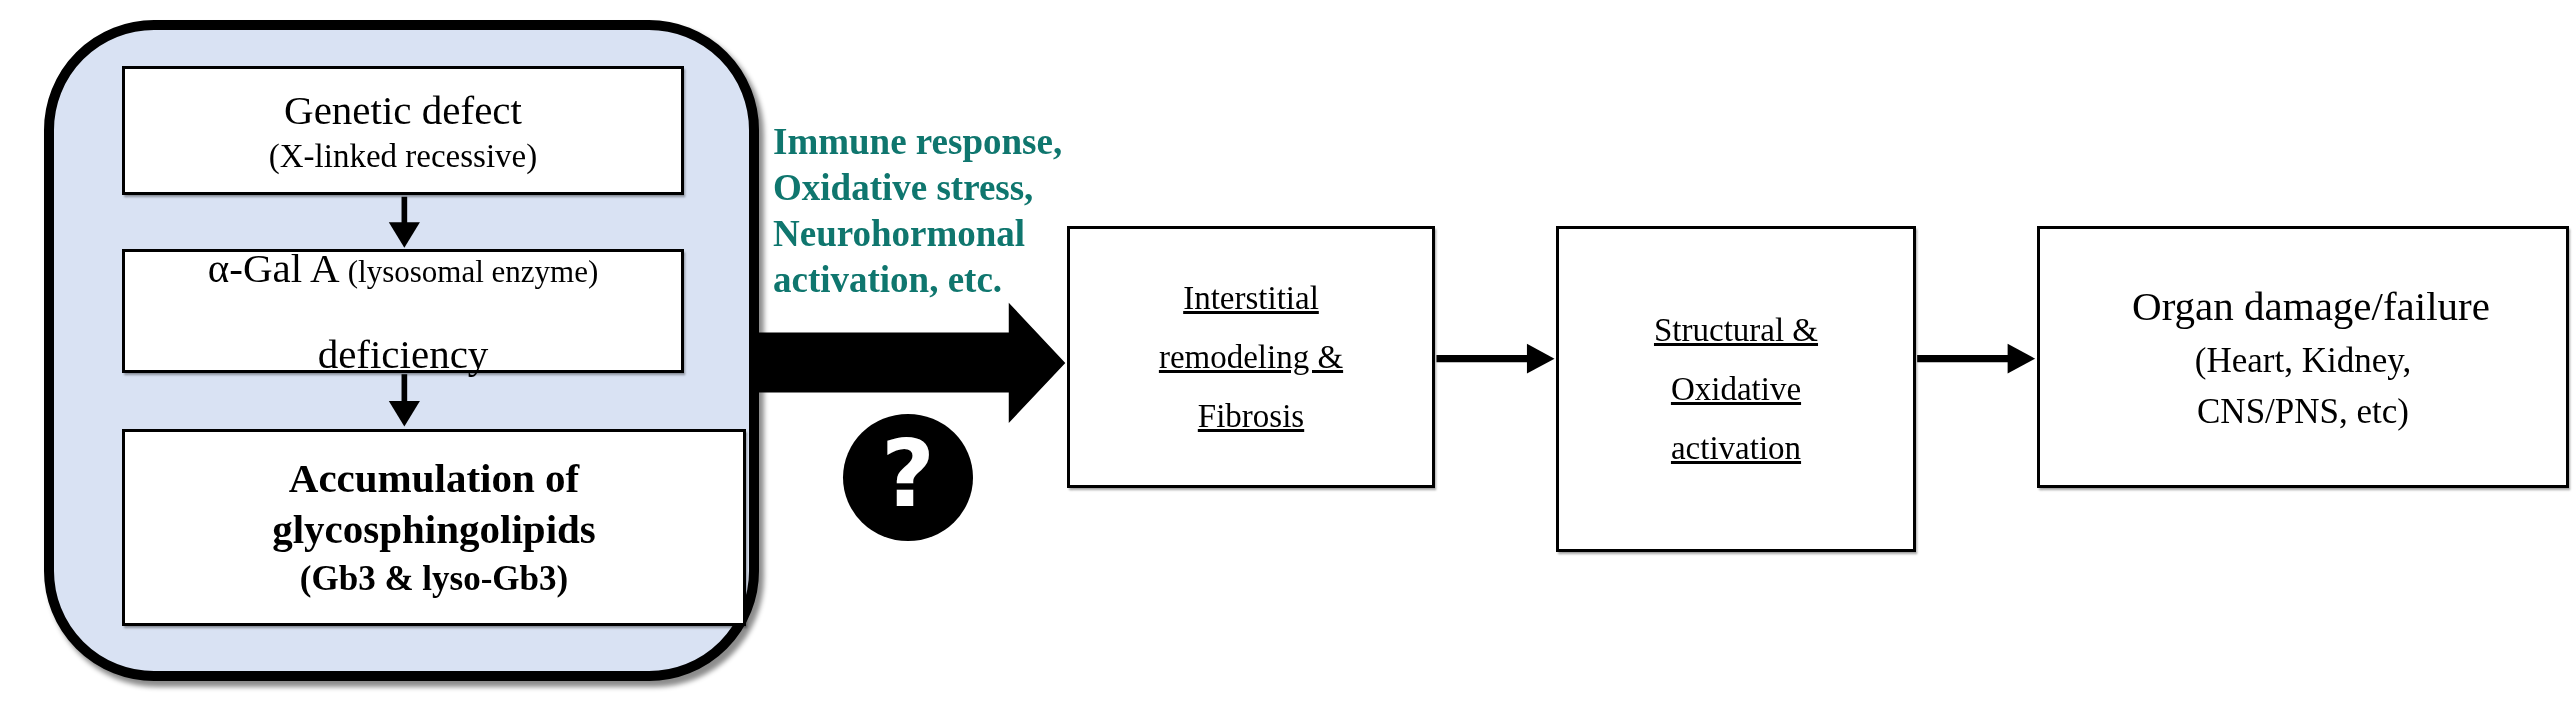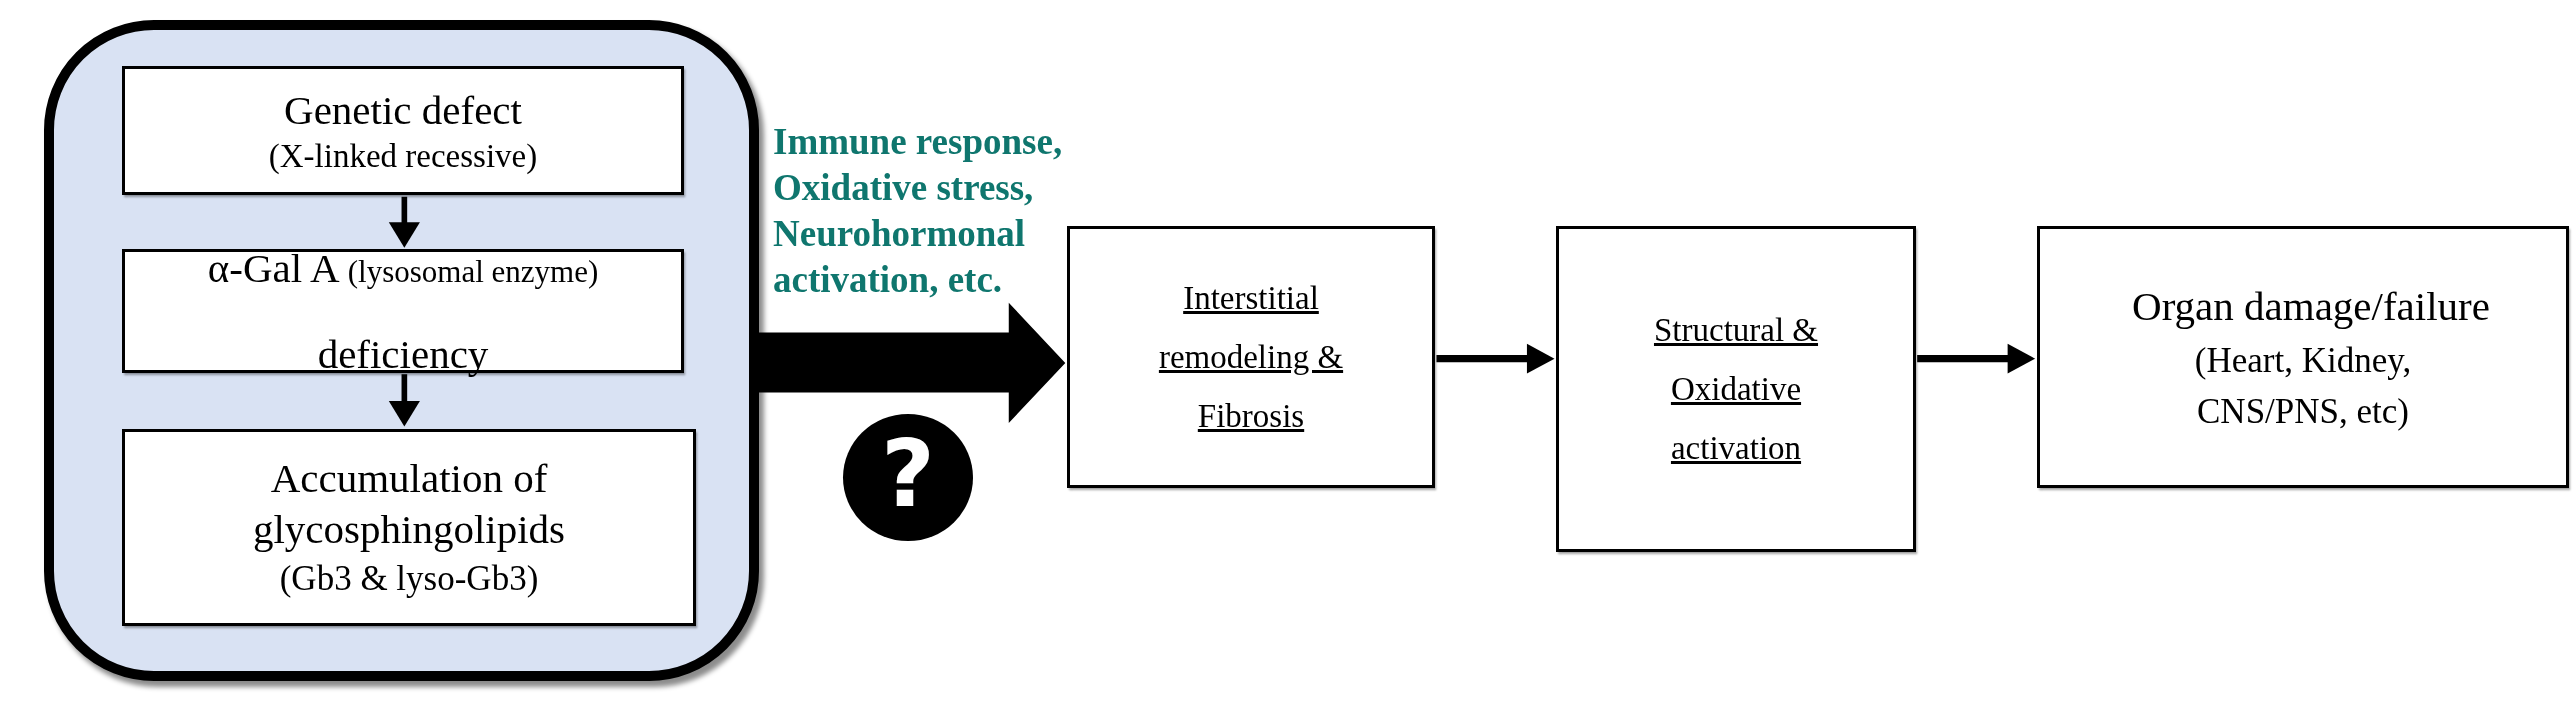--- a/index.html
+++ b/index.html
@@ -23,21 +23,21 @@
   }
   .node{
     position:absolute;box-sizing:border-box;
     background:#FFFFFF;border:3.5px solid #000000;
     box-shadow:2.1px 2.8px 2.1px rgba(0,0,0,0.35);
     display:flex;flex-direction:column;justify-content:center;align-items:center;
     text-align:center;
   }
   .box-a{left:122px;top:66px;width:562px;height:129px;}
   .box-b{left:122px;top:249px;width:562px;height:124px;gap:32px;}
-  .box-c{left:122px;top:429px;width:574px;height:197px;}
+  .box-c{left:122px;top:429px;width:624px;height:197px;font-weight:bold;}
   .box-d{left:1067px;top:226px;width:368px;height:262px;}
   .box-e{left:1556px;top:226px;width:360px;height:326px;}
   .box-f{left:2037px;top:226px;width:532px;height:262px;}
   .t-main{font-size:41px;line-height:51px;}
   .t-sub{font-size:33px;line-height:41px;}
   .t-sub2{font-size:35px;line-height:47px;text-align:right;}
   .t-note{font-size:31px;}
   .t-big{font-size:33px;line-height:59px;text-decoration:underline;}
   .t-f1{font-size:41px;line-height:57px;margin-left:16px;}
   .t-f2{font-size:35px;line-height:51px;}

